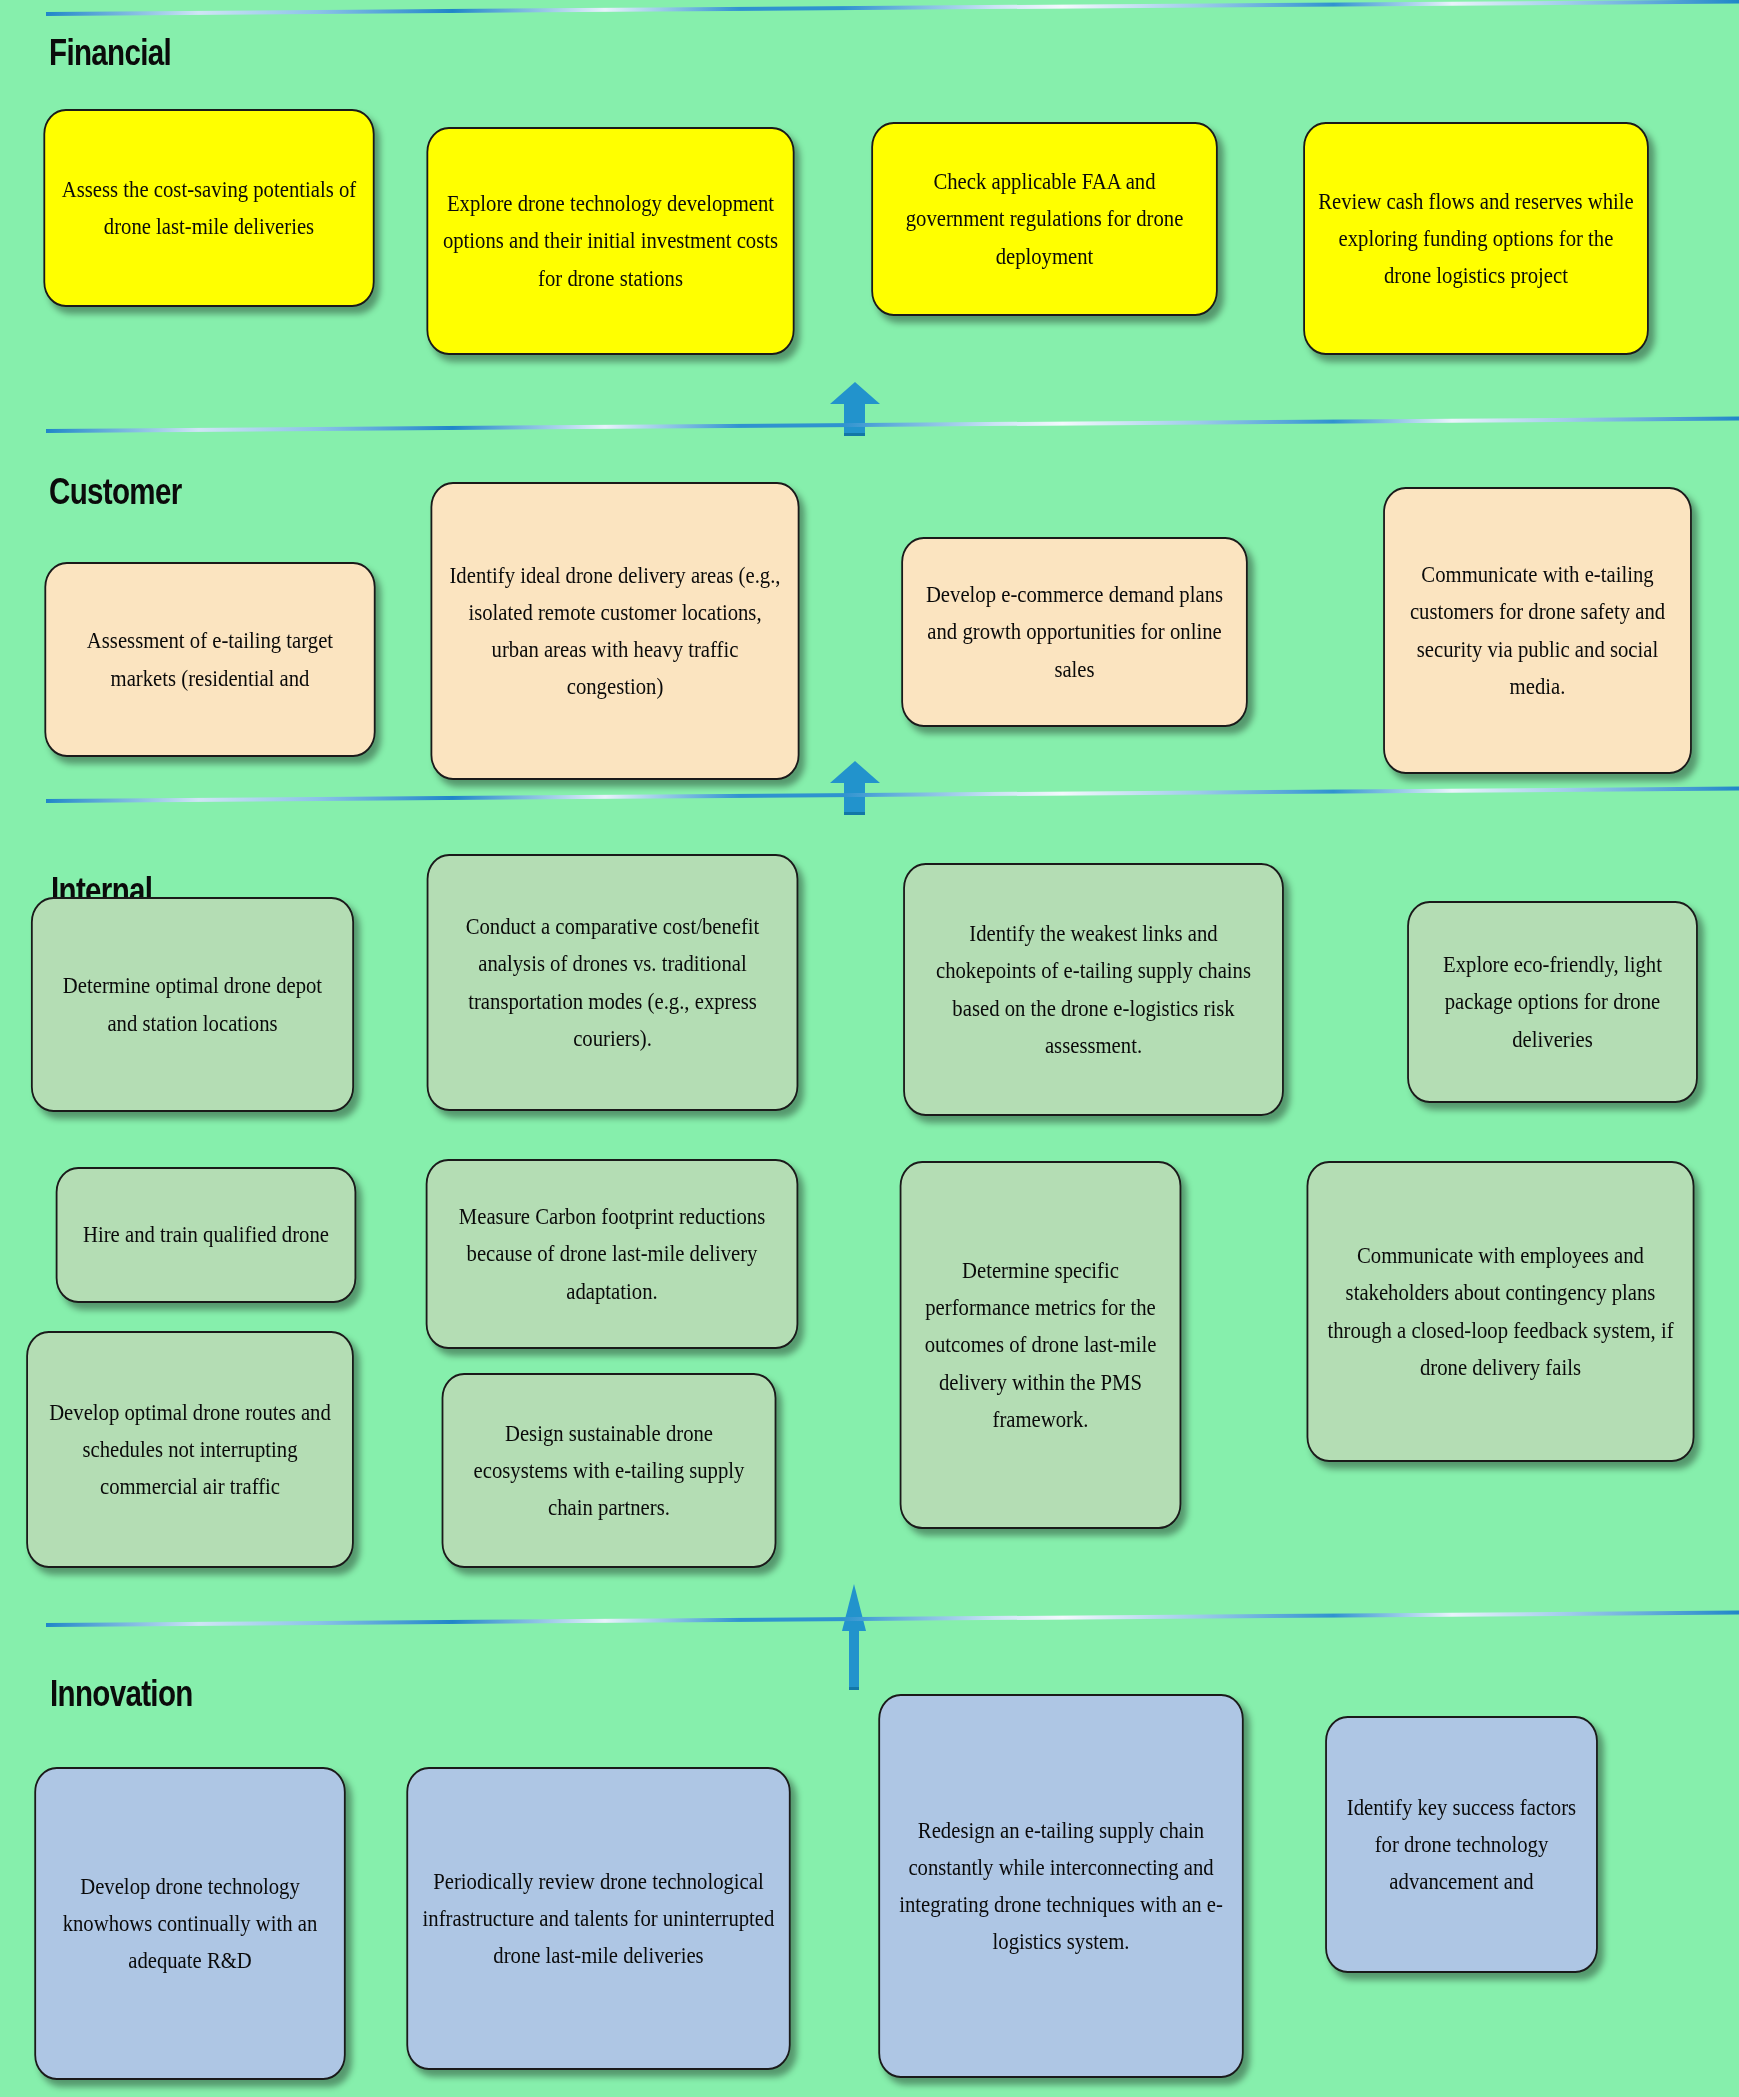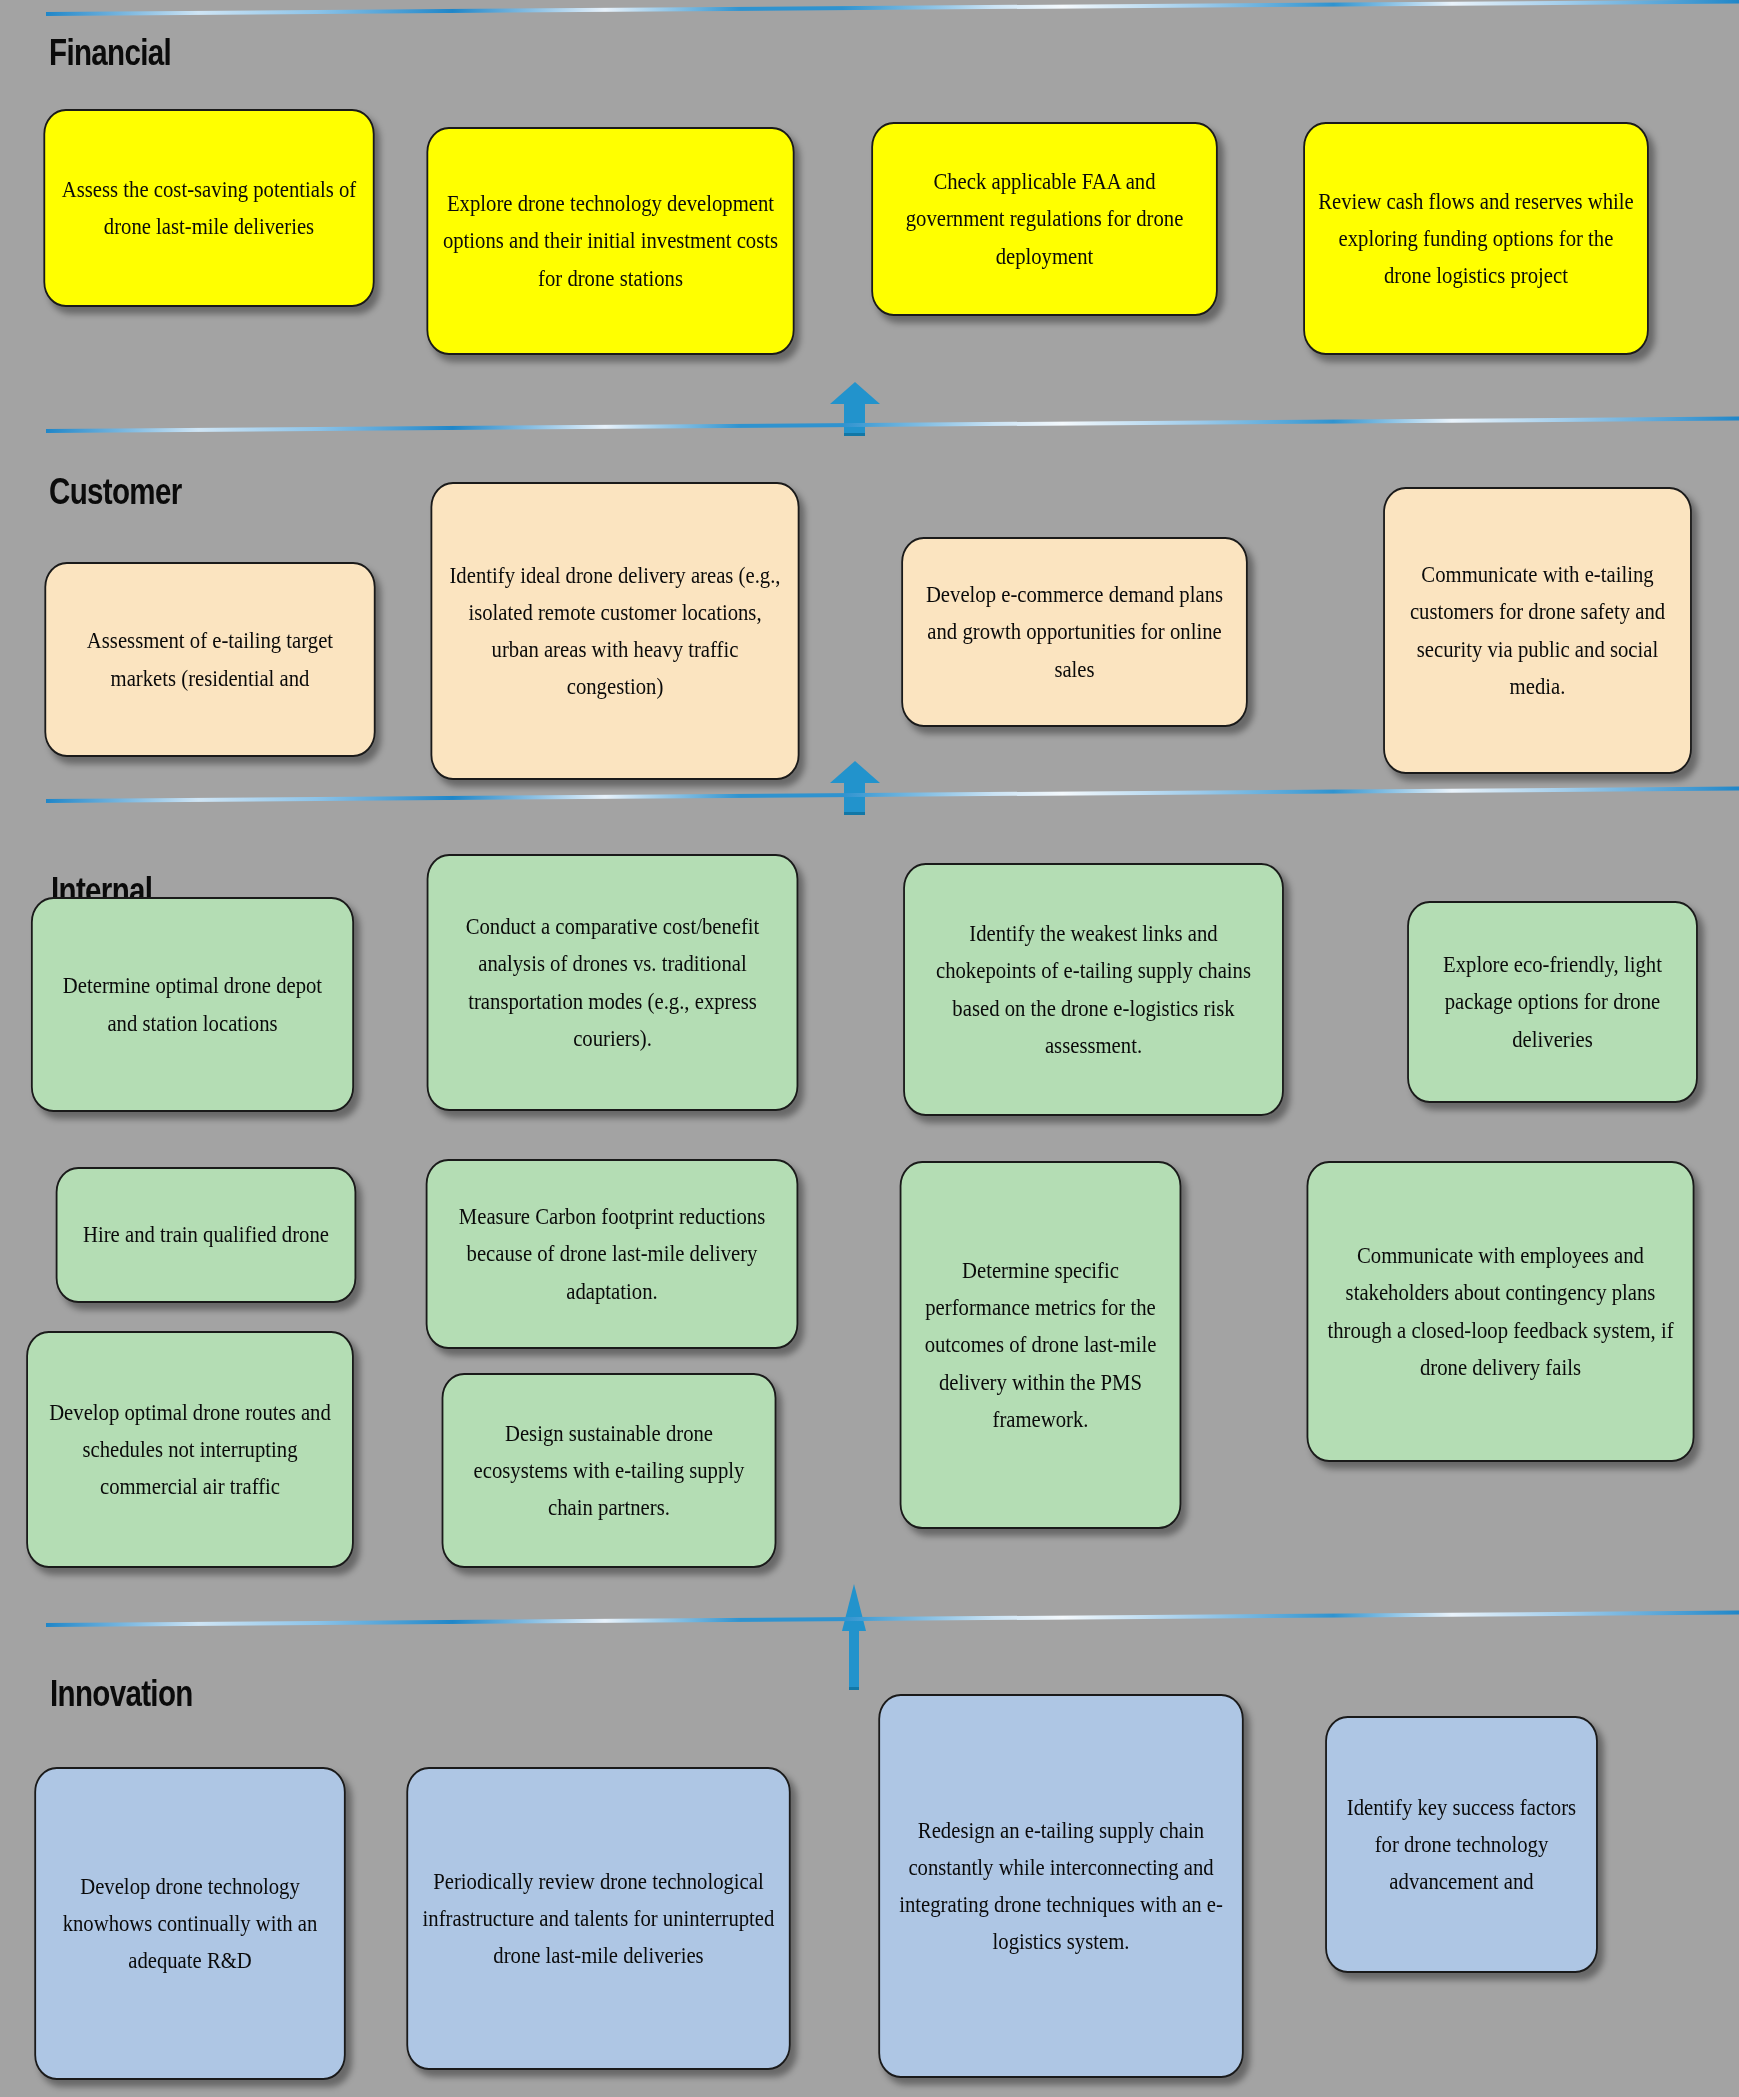--- a/index.html
+++ b/index.html
@@ -7,21 +7,21 @@
     padding: 0;
     background: #ffffff;
   }
   body {
     font-family: "Liberation Serif", serif;
   }
   #canvas {
     position: relative;
     width: 1740px;
     height: 2097px;
-    background: #a3a3a3;
+    background: #86efac;
     overflow: hidden;
   }
 
   
   .divider {
     position: absolute;
     height: 4.2px;
     left: 46px;
     right: 0px;
     background: linear-gradient(90deg,

